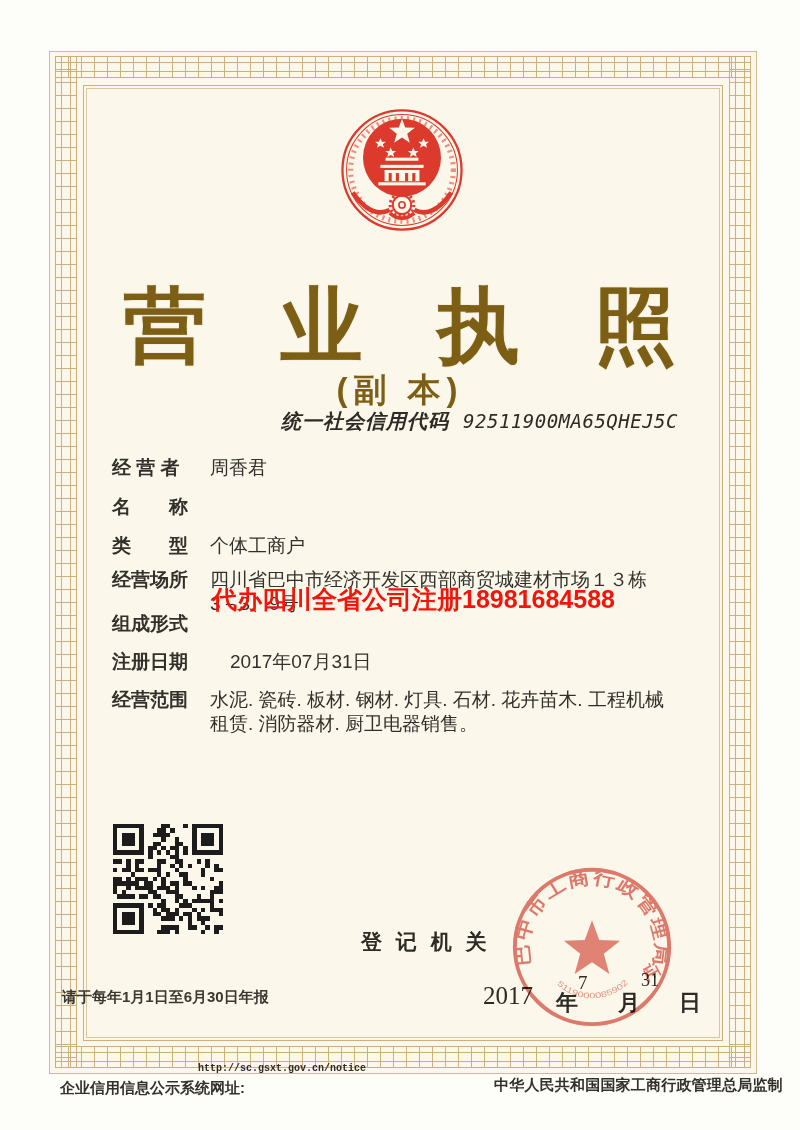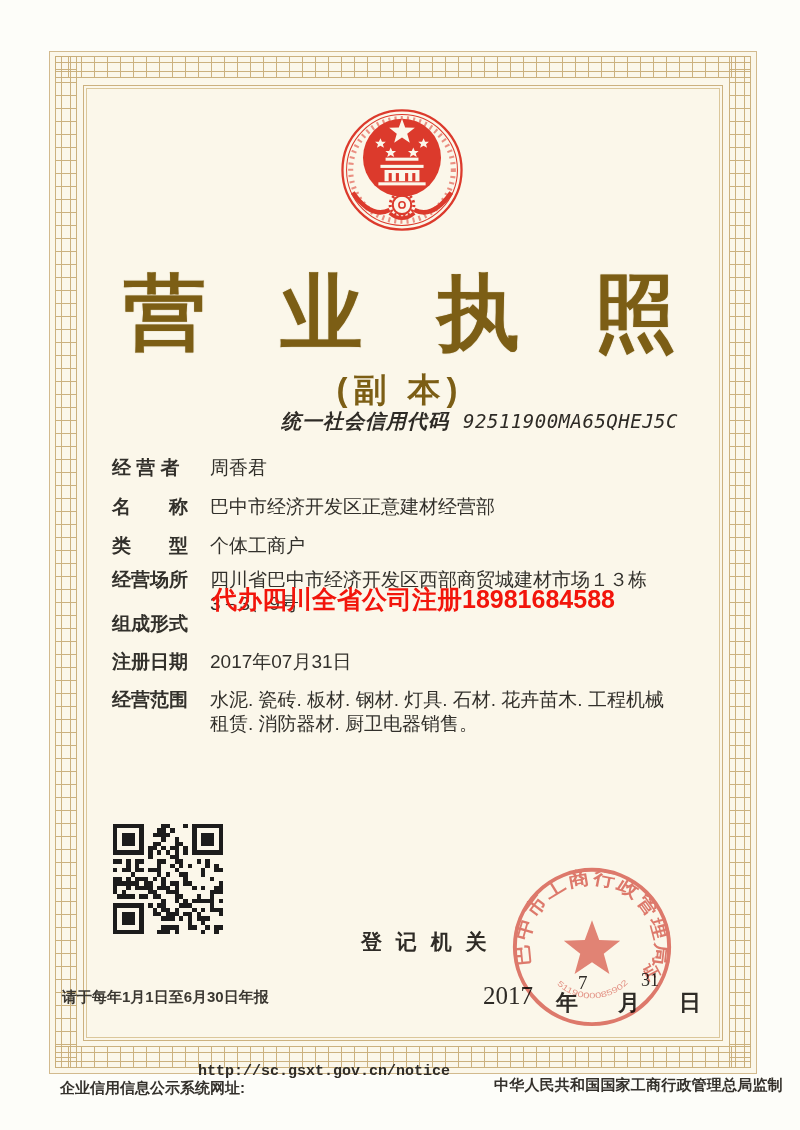--- a/index.html
+++ b/index.html
@@ -23,21 +23,21 @@
   .gk-v{
     background:
       repeating-linear-gradient(to bottom, var(--bc) 0 1.2px, transparent 1.2px 13px),
       linear-gradient(to right, var(--bc) 0 1.2px, transparent 1.2px calc(100% - 1.2px), var(--bc) calc(100% - 1.2px) 100%),
       linear-gradient(to right, transparent 0 6px, var(--bc) 6px 7px, transparent 7px calc(100% - 7px), var(--bc) calc(100% - 7px) calc(100% - 6px), transparent 0);
   }
   .inner-line{left:83px;top:85px;width:638px;height:954px;border:1.5px solid #ccb17f;}
   .inner-line::after{content:"";position:absolute;inset:2px;border:1px solid #dbc79b;}
   
   .title{
-    left:0;top:259px;width:800px;text-align:center;
+    left:0;top:272px;width:800px;text-align:center;
     font-size:82px;font-weight:900;color:#7c5e15;letter-spacing:26px;text-indent:26px;
     text-shadow:0 0 1px rgba(124,94,21,.6);
   }
   .subtitle{
     left:0;top:368px;width:800px;text-align:center;
     font-size:33px;font-weight:800;color:#7c5e15;letter-spacing:6px;
   }
   .codeline{left:0;top:408px;width:678px;text-align:right;font-size:20px;color:#2e2b26;font-style:italic;}
   .codeline .lbl{font-weight:700;letter-spacing:1px;}
   .codeline .val{font-family:"DejaVu Sans Mono","Liberation Mono",monospace;font-size:19px;margin-left:14px;letter-spacing:.5px;}
@@ -57,21 +57,21 @@
   .d-year{left:483px;top:982px;font-size:25px;font-family:"Liberation Serif","DejaVu Serif",serif;}
   .d-ys{left:556px;top:988px;font-size:22px;font-weight:700;}
   .d-month{left:578px;top:972px;font-size:19px;font-family:"Liberation Serif","DejaVu Serif",serif;}
   .d-ms{left:618px;top:988px;font-size:22px;font-weight:700;}
   .d-day{left:641px;top:970px;font-size:18px;font-family:"Liberation Serif","DejaVu Serif",serif;}
   .d-ds{left:679px;top:988px;font-size:22px;font-weight:700;}
   
   .annual{left:62px;top:988px;font-size:15px;color:#3a3731;font-weight:600;}
   .qr{left:113px;top:824px;width:110px;height:110px;}
   .f-label{left:60px;top:1079px;font-size:15px;color:#34312c;font-weight:600;}
-  .f-url{left:198px;top:1063px;font-size:15px;color:#2f2c27;font-family:"Liberation Mono","DejaVu Sans Mono",monospace;font-weight:700;}
+  .f-url{left:198px;top:1063px;font-size:10px;color:#2f2c27;font-family:"Liberation Mono","DejaVu Sans Mono",monospace;font-weight:700;}
   .f-issuer{left:494px;top:1076px;font-size:15px;color:#34312c;font-weight:600;letter-spacing:.2px;}
 </style>
 </head>
 <body>
 
 <div class="abs paper"></div>
 <div class="abs outer-line"></div>
 <div class="abs gk gk-h" style="left:55px;top:56px;width:696px;height:22px;"></div>
 <div class="abs gk gk-h" style="left:55px;top:1046px;width:696px;height:22px;"></div>
 <div class="abs gk gk-v" style="left:55px;top:56px;width:22px;height:1012px;"></div>
@@ -125,37 +125,36 @@
 <div class="abs codeline">
   <span class="lbl">统一社会信用代码</span><span class="val">92511900MA65QHEJ5C</span>
 </div>
 
 <div class="abs frow" style="top:456px;">
   <div class="flabel">经 营 者</div>
   <div class="fvalue">周香君</div>
 </div>
 <div class="abs frow" style="top:495px;align-items:flex-end;">
   <div class="flabel">名　　称</div>
-  <div class="fvalue">巴中市经济开发区正意建材经营部</div>
 </div>
 <div class="abs frow" style="top:534px;">
   <div class="flabel">类　　型</div>
   <div class="fvalue">个体工商户</div>
 </div>
 <div class="abs frow" style="top:568px;">
   <div class="flabel">经营场所</div>
   <div class="fvalue">
     <div>四川省巴中市经济开发区西部商贸城建材市场１３栋</div>
     <div>3－3、9号</div>
   </div>
 </div>
 <div class="abs frow" style="top:612px;">
   <div class="flabel">组成形式</div>
 </div>
-<div class="abs frow" style="top:650px;">
+<div class="abs frow" style="top:650px;gap:20px;">
   <div class="flabel">注册日期</div>
   <div class="fvalue">2017年07月31日</div>
 </div>
 <div class="abs frow" style="top:688px;">
   <div class="flabel">经营范围</div>
   <div class="fvalue">
     <div>水泥. 瓷砖. 板材. 钢材. 灯具. 石材. 花卉苗木. 工程机械</div>
     <div>租赁. 消防器材. 厨卫电器销售。</div>
   </div>
 </div>

